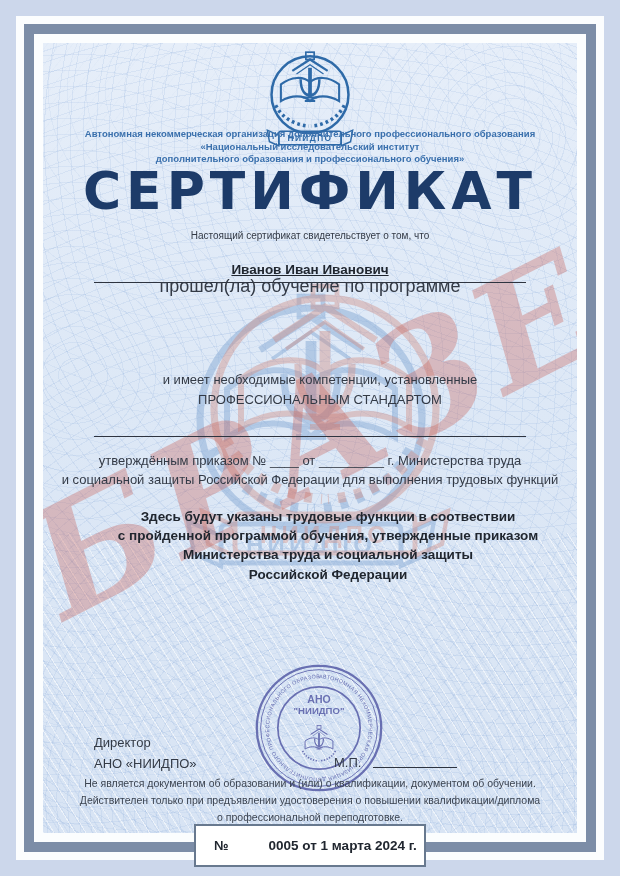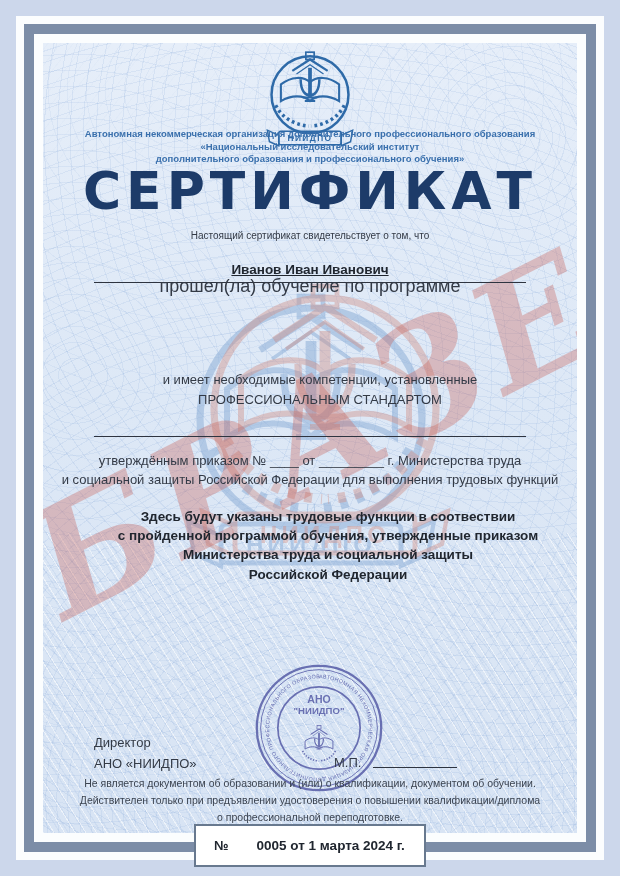--- a/index.html
+++ b/index.html
@@ -71,21 +71,21 @@
   .mp { position:absolute; left:291px; top:712px; font-size:13px; }
   .sig-line { position:absolute; left:330px; top:704px; width:84px; height:21px;
     border-bottom:1.5px solid #2e3440; }
 
   .disclaimer { top:732px; font-size:10.5px; line-height:17px; color:#3b4350; }
 
   .plate { position:absolute; left:50%; transform:translateX(-50%); top:824px; width:232px; height:43px;
     background:#ffffff; border:2px solid #68798f; z-index:10;
     display:flex; align-items:center; padding:0 18px; }
   .plate .no { font-size:13px; font-weight:bold; color:#20262f; }
-  .plate .val { font-size:13.5px; font-weight:bold; color:#20262f; margin-left:28px; white-space:nowrap; }
+  .plate .val { font-size:13.5px; font-weight:bold; color:#20262f; margin-left:40px; white-space:nowrap; }
 
   svg text { font-family:"Liberation Sans", sans-serif; }
 </style>
 </head>
 <body>
 
 <svg width="0" height="0" style="position:absolute" aria-hidden="true">
   <defs>
     <g id="emb-core" fill="none" stroke="currentColor">
 

